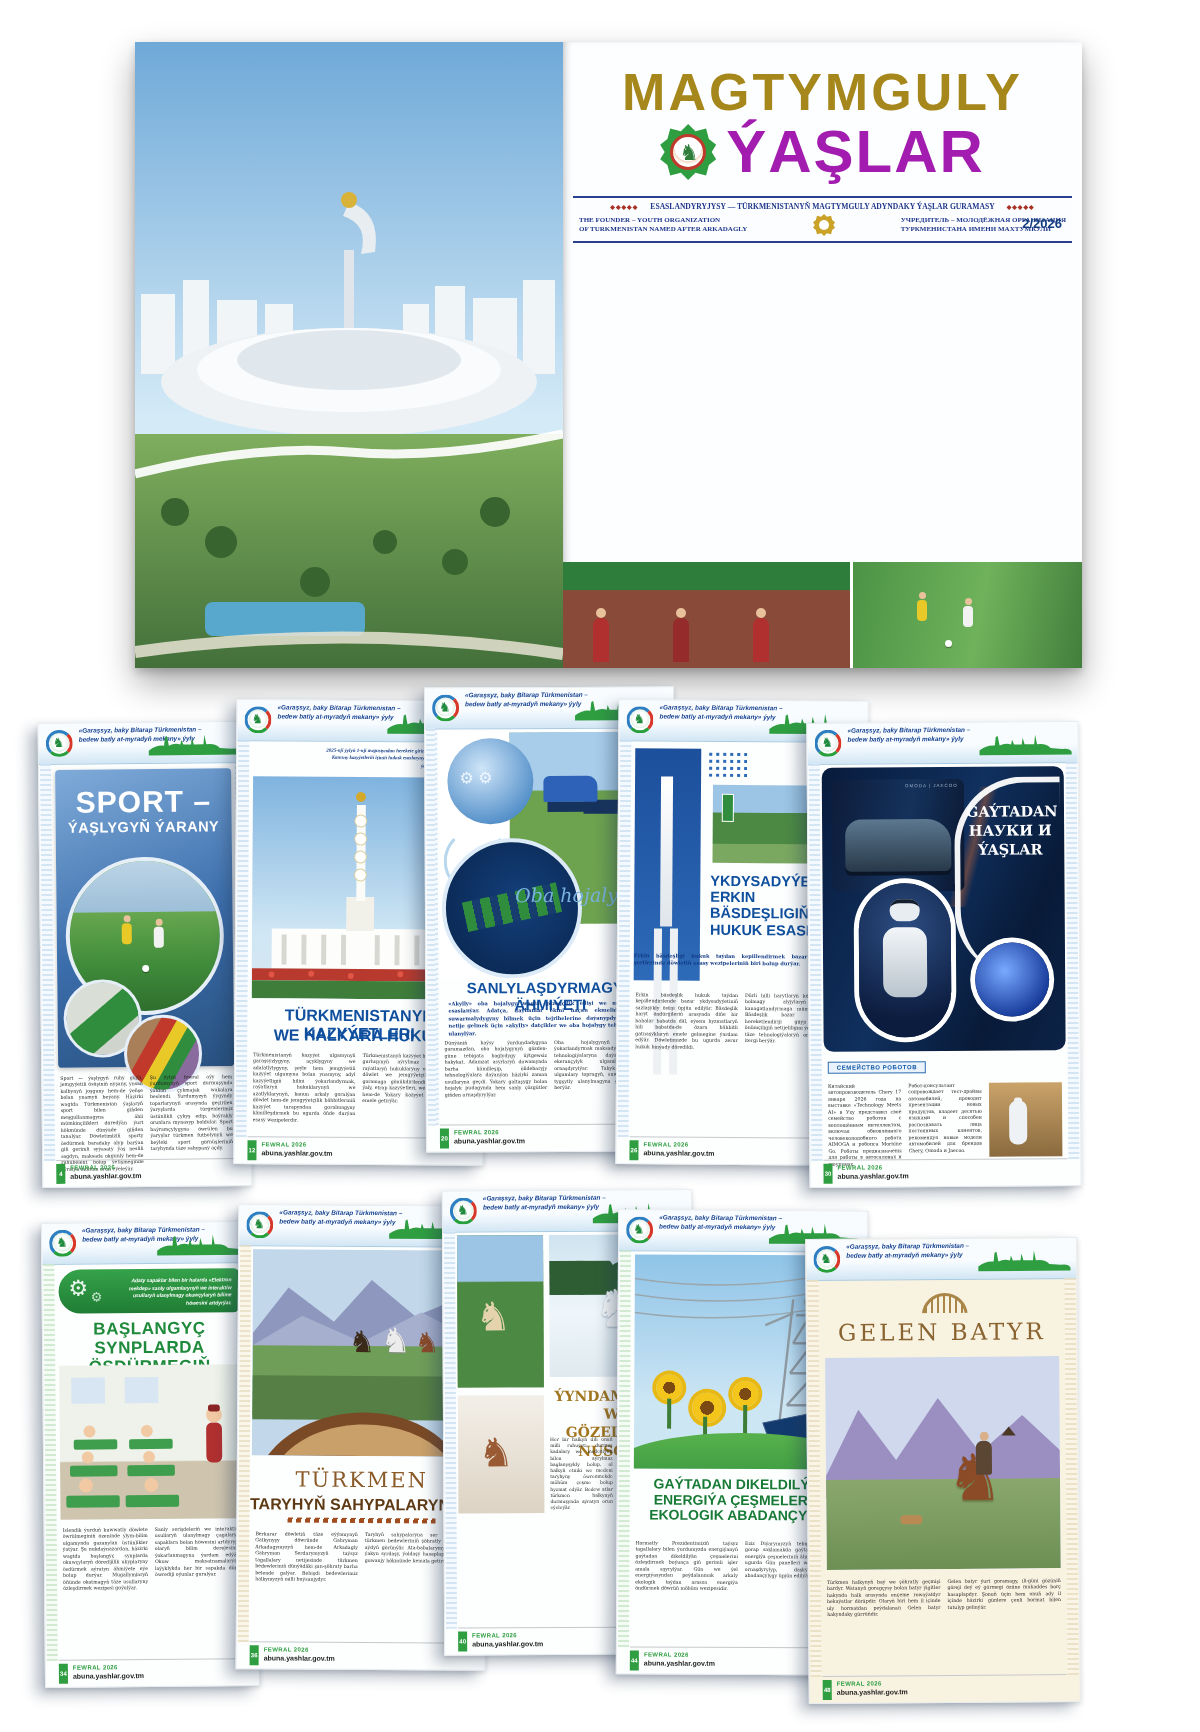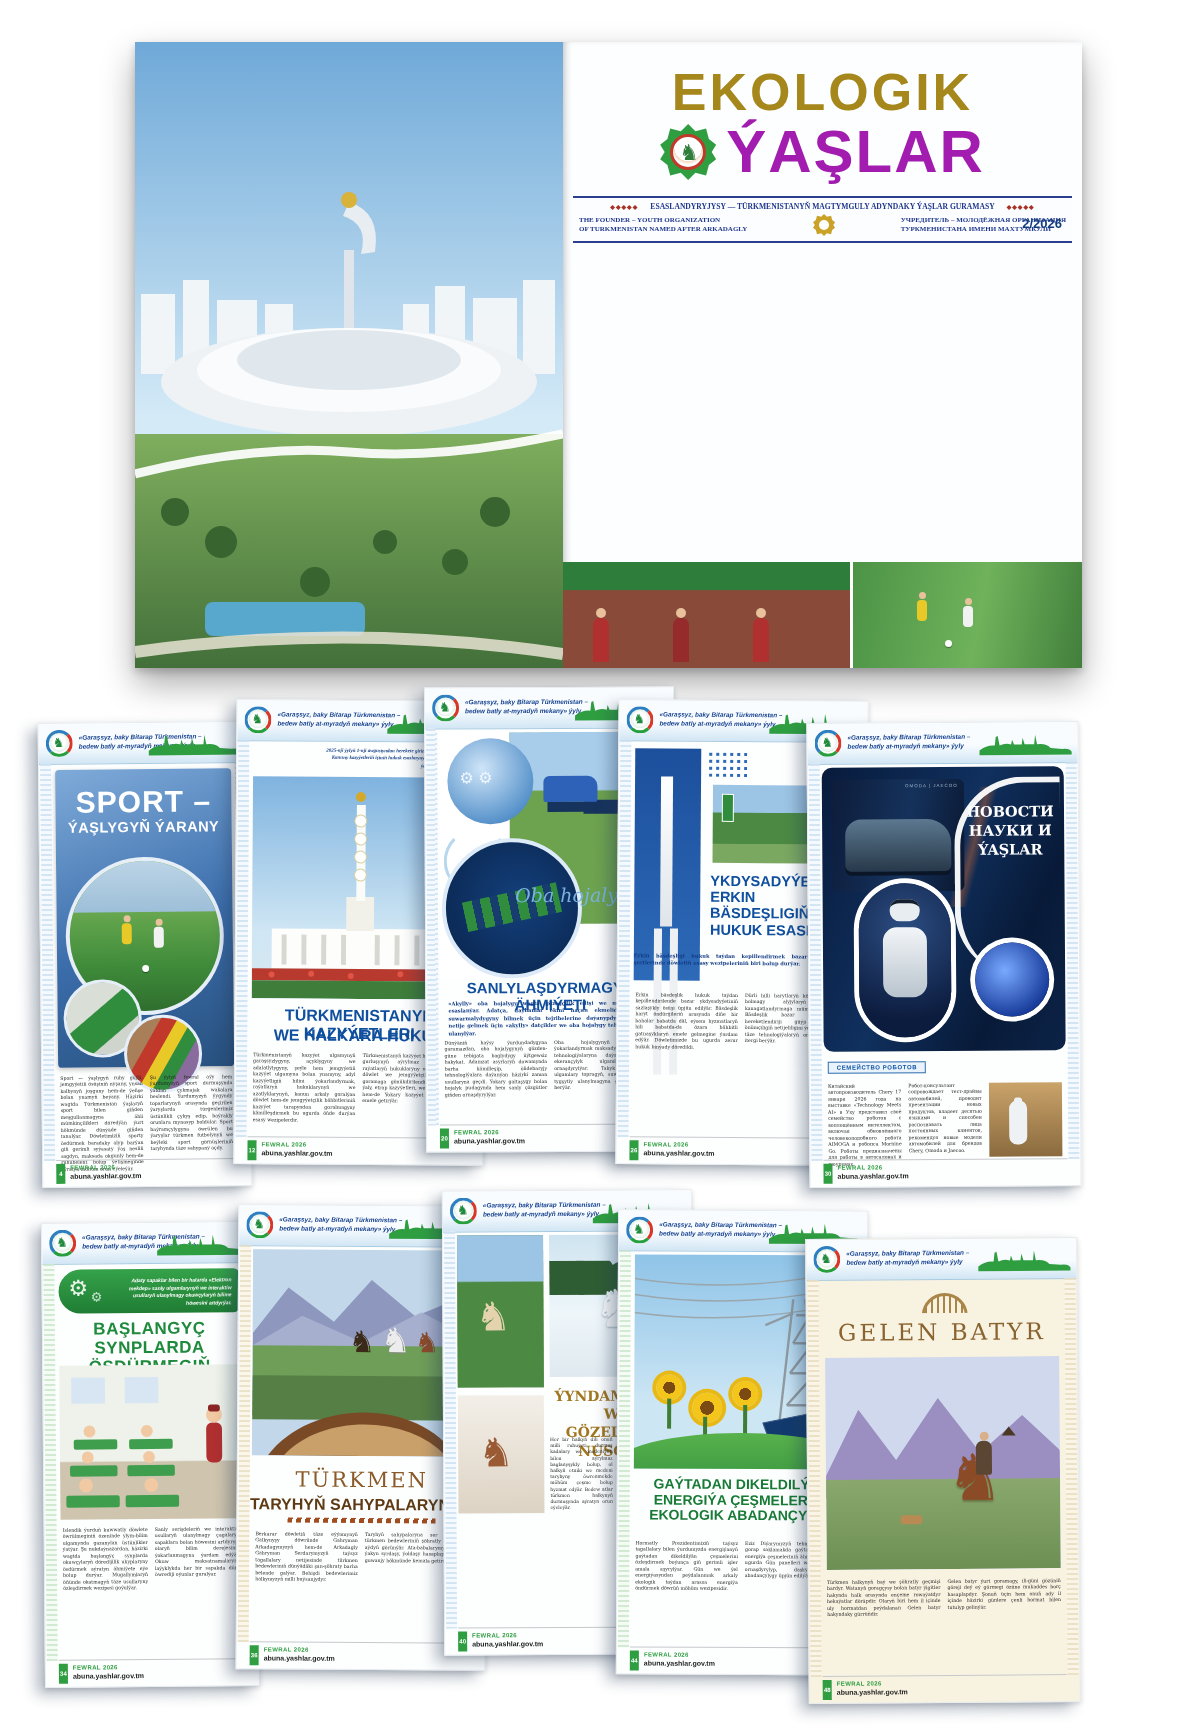--- a/index.html
+++ b/index.html
@@ -8,21 +8,21 @@
 
   
   .page{position:absolute;background:#fdfefe;overflow:hidden;border:1px solid #e7ecf1;
         box-shadow:-9px 7px 14px rgba(35,55,85,.32),0 2px 5px rgba(0,0,0,.15);box-sizing:border-box;}
   .hdr{position:absolute;left:0;top:0;right:0;height:40px;
        background:linear-gradient(#f8fcff 55%,#d2e6f4);border-bottom:1px solid #a9cbe2;}
   .logo{position:absolute;left:7px;top:6px;width:27px;height:27px;border-radius:50%;box-sizing:border-box;
         background:radial-gradient(circle at 50% 45%,#ffffff 40%,#e2f2e6 60%,#ffffff 62%);
         border:3px solid #2e7fc2;border-bottom-color:#27a03c;border-right-color:#d8382a;}
   .logo::after{content:"♞";position:absolute;left:4px;top:2px;font-size:13px;color:#1f8a3c;}
-  .motto{position:absolute;left:40px;top:9px;font-weight:bold;font-size:6.4px;line-height:1.45;
+  .motto{position:absolute;left:40px;top:2px;font-weight:bold;font-size:6.4px;line-height:1.45;
          color:#16418f;font-style:italic;}
   .sil{position:absolute;right:4px;top:3px;width:96px;height:35px;}
   .ftr{position:absolute;left:13px;right:13px;bottom:0;height:26px;border-top:1px solid #c6c9cc;}
   .no{position:absolute;left:0;top:3px;width:9px;height:20px;background:#2f9e41;color:#fff;
       font-size:6px;font-weight:bold;display:flex;align-items:center;justify-content:center;}
   .month{position:absolute;left:14px;top:4px;color:#2f9e41;font-size:6px;font-weight:bold;letter-spacing:.4px;}
   .site{position:absolute;left:14px;top:12px;color:#1c1c1c;font-size:7px;font-weight:bold;}
   .sideL,.sideR{position:absolute;top:40px;bottom:26px;width:11px;
       background:repeating-linear-gradient(0deg,#cfe2f2 0 2px,#f3f9ff 2px 5px);opacity:.9;}
   .sideL{left:1px}.sideR{right:1px}
@@ -286,21 +286,21 @@
           <circle cx="320" cy="520" r="13"></circle>
             <circle cx="180" cy="540" r="15"></circle>
             <circle cx="250" cy="500" r="12"></circle>
         </g>
         <rect x="70" y="560" width="160" height="34" rx="8" fill="#57a8cc"></rect>
         <path d="M0 610 Q214 580 428 612" stroke="#e8e3d2" stroke-width="12" fill="none" opacity=".85"></path>
       </svg>
     </div>
 
     <div class="cv-right">
-      <div class="c-t1">EKOLOGIK</div>
+      <div class="c-t1">MAGTYMGULY</div>
       <div class="c-t2row">
         <span class="c-emblem"></span>
         <span class="c-t2">ÝAŞLAR</span>
       </div>
       <div class="c-issue">2/2026</div>
 
       <div class="c-founder">
         <div class="c-f-tm">
           <span class="orn"></span>
           <span>ESASLANDYRYJYSY — TÜRKMENISTANYŇ MAGTYMGULY ADYNDAKY ÝAŞLAR GURAMASY</span>
@@ -508,21 +508,21 @@
         </svg>
     </div>
     <div class="sideL"></div>
       <div class="sideR"></div>
     <div class="p5-panel">
       <div class="p5-car">
         <span class="p5-brand">OMODA | JAECOO</span>
       </div>
       <div class="p5-s"></div>
       <div class="p5-tt">
-        <div>НОВОСТИ</div>
+        <div>GAÝTADAN</div>
         <div>НАУКИ И</div>
         <div>ÝAŞLAR</div>
       </div>
       <div class="p5-rob"></div>
       <div class="p5-brain"></div>
     </div>
     <div class="p5-sec">СЕМЕЙСТВО РОБОТОВ</div>
     <div class="cols" style="top:360px;bottom:33px;">
       <div>Китайский автопроизводитель Chery 17 января 2026 года на выставке «Technology Meets AI» в Уху представил своё семейство роботов с воплощённым интеллектом, включая обновлённого человекоподобного робота AIMOGA и робопса Mornine Go. Роботы предназначены для работы в автосалонах и шоурумах.</div>
       <div>Робот-консультант сопровождает тест-драйвы автомобилей, проводит презентации новых продуктов, владеет десятью языками и способен распознавать лица постоянных клиентов, рекомендуя новые модели автомобилей для брендов Chery, Omoda и Jaecoo.</div>

